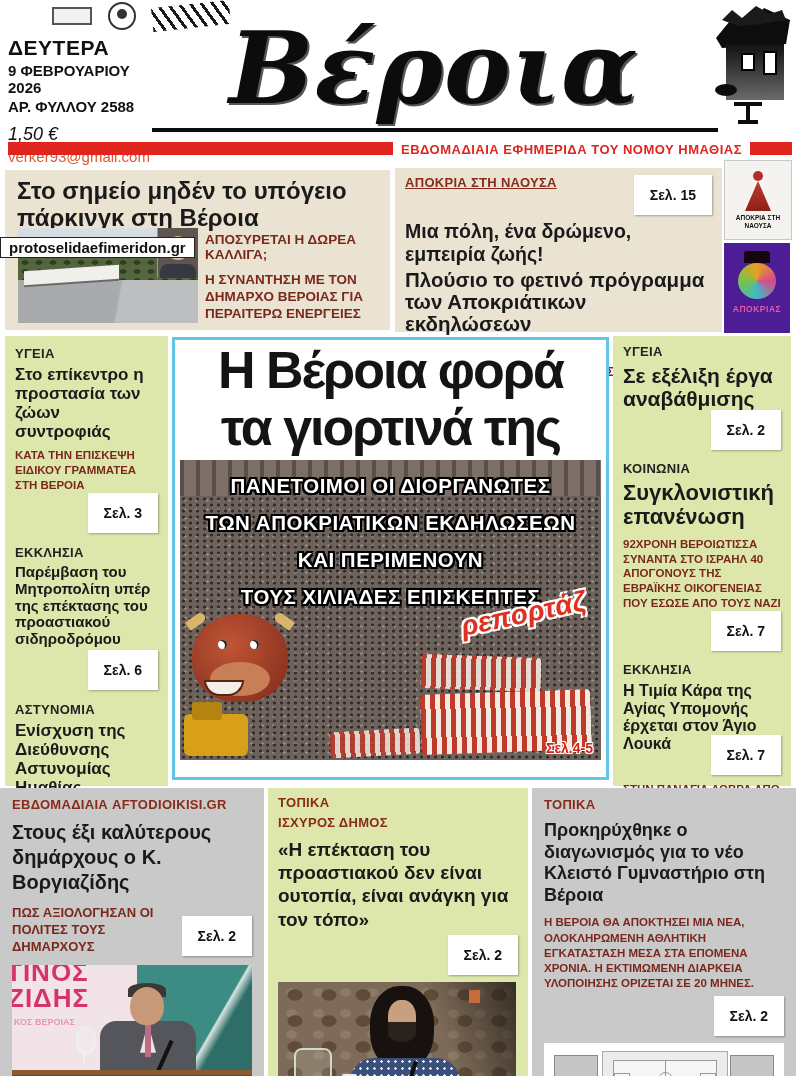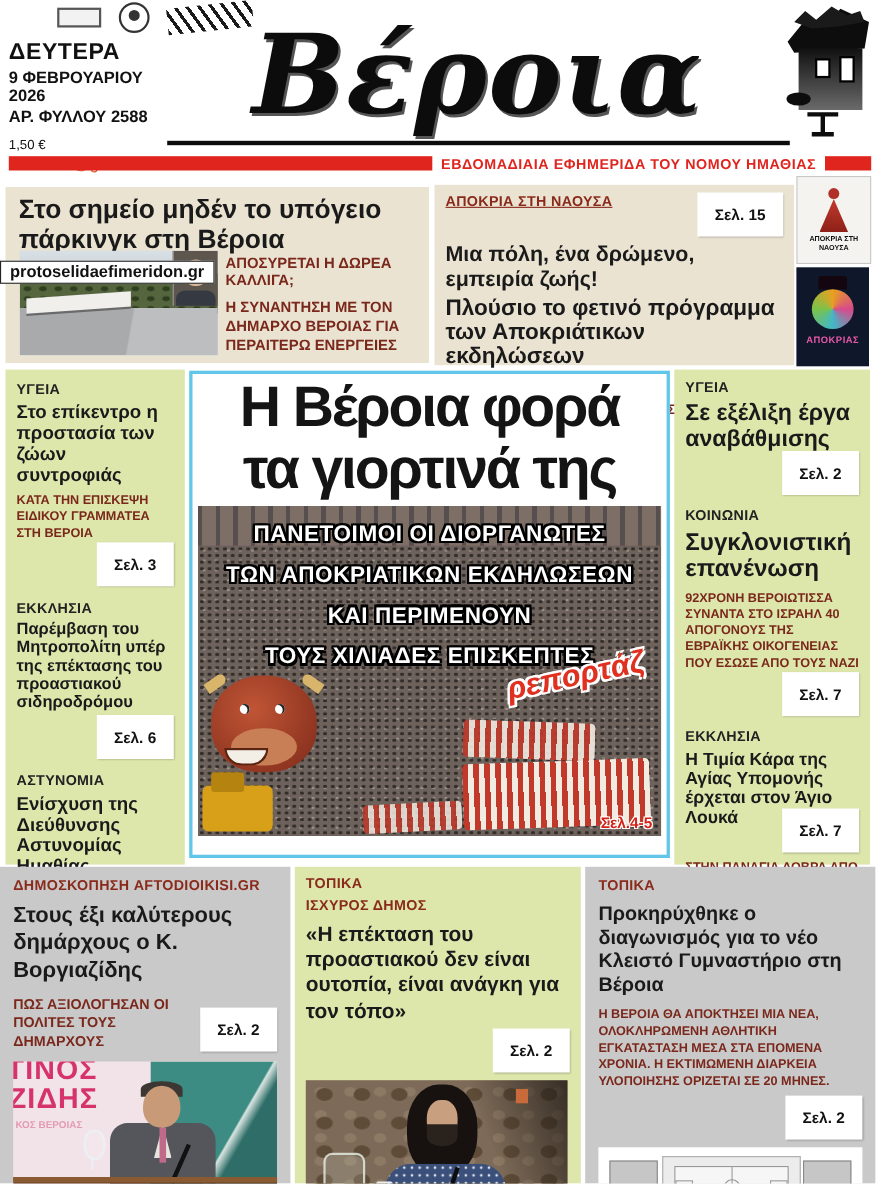--- a/index.html
+++ b/index.html
@@ -8,21 +8,21 @@
 
   
   .stamps{left:52px;top:2px;display:flex;gap:16px;align-items:center;}
   .stamp1{width:36px;height:14px;border:2px solid #555;background:#f2f2f2;}
   .stamp2{width:24px;height:24px;border:2px solid #333;border-radius:50%;background:#fff;}
   .stamp2 i{display:block;width:10px;height:10px;margin:5px auto;background:#333;border-radius:50%;}
   .stamp3{width:78px;height:24px;background:repeating-linear-gradient(60deg,#1a1a1a 0 3px,transparent 3px 9px);transform:rotate(-6deg);}
   .info{left:8px;top:36px;width:155px;color:#111;}
   .info .l1{font-size:21px;font-weight:bold;letter-spacing:.5px;}
   .info .l2,.info .l3{font-size:15px;font-weight:bold;margin-top:2px;}
-  .info .price{font-size:12px;margin-top:9px;}
+  .info .price{font-size:18px;margin-top:9px;font-style:italic;}
   .info .email{font-size:15px;color:#e2562e;margin-top:3px;}
   .logo{left:158px;top:8px;width:552px;height:120px;display:flex;align-items:center;justify-content:center;
         font-family:"DejaVu Serif",serif;font-style:italic;font-weight:bold;font-size:100px;color:#0c0c0c;
         text-shadow:2px 2px 0 #555;letter-spacing:1px;}
   .logo-underline{left:152px;top:128px;width:566px;height:4px;background:#0c0c0c;}
   .house{left:712px;top:2px;}
   .tagline-row{left:8px;right:4px;top:142px;height:16px;display:flex;gap:8px;}
   .tag-bar{height:13px;background:#e0251f;}
   .tag-bar.b1{width:385px;}
   .tag-bar.b2{flex:1;}
@@ -59,21 +59,21 @@
   .box-tr .k2{margin-top:9px;}
   .box-tr .t2{font-size:20.5px;line-height:1.08;margin-top:3px;}
   .tr-row2{display:flex;justify-content:space-between;align-items:flex-end;margin-top:5px;}
   .tr-row2 .ssub{font-size:12.5px;width:225px;line-height:1.25;}
 
   .poster{overflow:hidden;}
   .poster1{left:724px;top:160px;width:66px;height:78px;background:#f4f3f0;border:1px solid #c8c8c8;text-align:center;}
   .p1-head{width:10px;height:10px;background:#b03028;border-radius:50%;margin:10px auto 0;}
   .p1-body{width:26px;height:30px;background:linear-gradient(#c23a2c,#8d2018);margin:0 auto;clip-path:polygon(50% 0,100% 100%,0 100%);}
   .p1-label{font-size:6.5px;font-weight:bold;color:#111;margin-top:3px;line-height:1.2;}
-  .poster2{left:724px;top:243px;width:66px;height:90px;background:#0f172a;text-align:center;}
+  .poster2{left:724px;top:243px;width:66px;height:90px;background:#4c1d95;text-align:center;}
   .p2-hat{width:26px;height:12px;background:#14060e;margin:8px auto 0;border-radius:3px 3px 0 0;}
   .p2-mask{width:38px;height:36px;margin:0 auto;border-radius:50%;
            background:conic-gradient(#e8a020,#d84a8a,#40b8c8,#7ac24a,#e8a020);}
   .p2-label{font-size:8.5px;font-weight:bold;color:#e858a8;margin-top:5px;letter-spacing:.5px;}
 
   
   .col-left{left:5px;top:336px;width:163px;height:450px;background:#dde7ac;padding:8px 10px;box-sizing:border-box;}
   .col-left .stitle{font-size:17px;line-height:1.12;margin-top:4px;}
   .col-left .ssub{font-size:11.5px;line-height:1.3;margin-top:7px;}
   .col-left .kick{margin-top:12px;}
@@ -347,21 +347,21 @@
   <div class="relic-photo">
     <div class="rp-gold g1"></div>
     <div class="rp-gold g2"></div>
     <div class="rp-cloth"></div>
     <div class="rp-wreath"></div>
     <div class="rp-dome"></div>
   </div>
 </div>
 
 <div class="abs box-bl">
-  <div class="kick red">ΔΗΜΟΣΚΟΠΗΣΗ AFTODIOIKISI.GR</div>
+  <div class="kick red">ΕΒΔΟΜΑΔΙΑΙΑ AFTODIOIKISI.GR</div>
   <div class="stitle">Στους έξι καλύτερους δημάρχους ο Κ. Βοργιαζίδης</div>
   <div class="bl-subrow">
     <div class="ssub">ΠΩΣ ΑΞΙΟΛΟΓΗΣΑΝ ΟΙ ΠΟΛΙΤΕΣ ΤΟΥΣ ΔΗΜΑΡΧΟΥΣ</div>
     <span class="pref">Σελ. 2</span>
   </div>
   <div class="bl-photo">
     <div class="blp-teal"></div>
     <div class="blp-txt1">ΤΙΝΟΣ</div>
     <div class="blp-txt2">ΖΙΔΗΣ</div>
     <div class="blp-txt3">ΚΟΣ ΒΕΡΟΙΑΣ</div>

